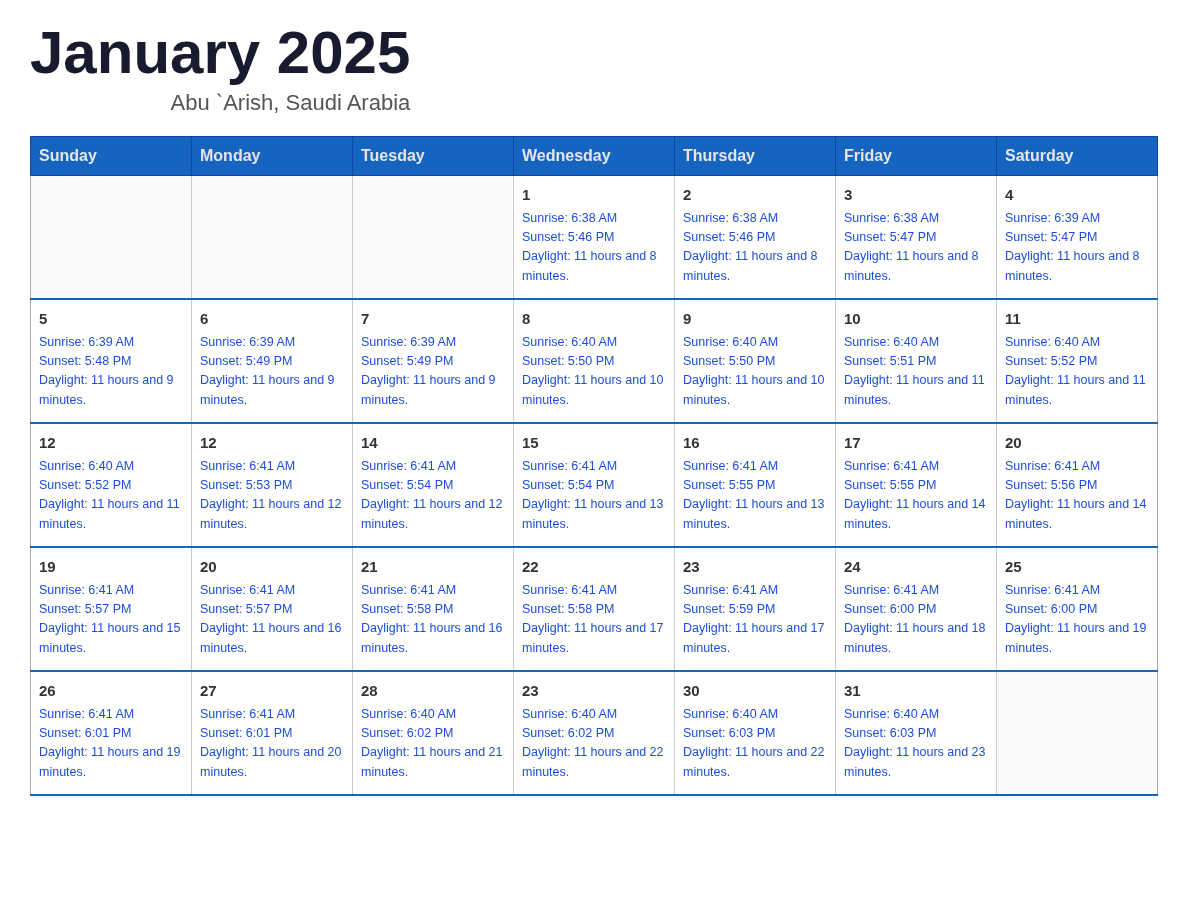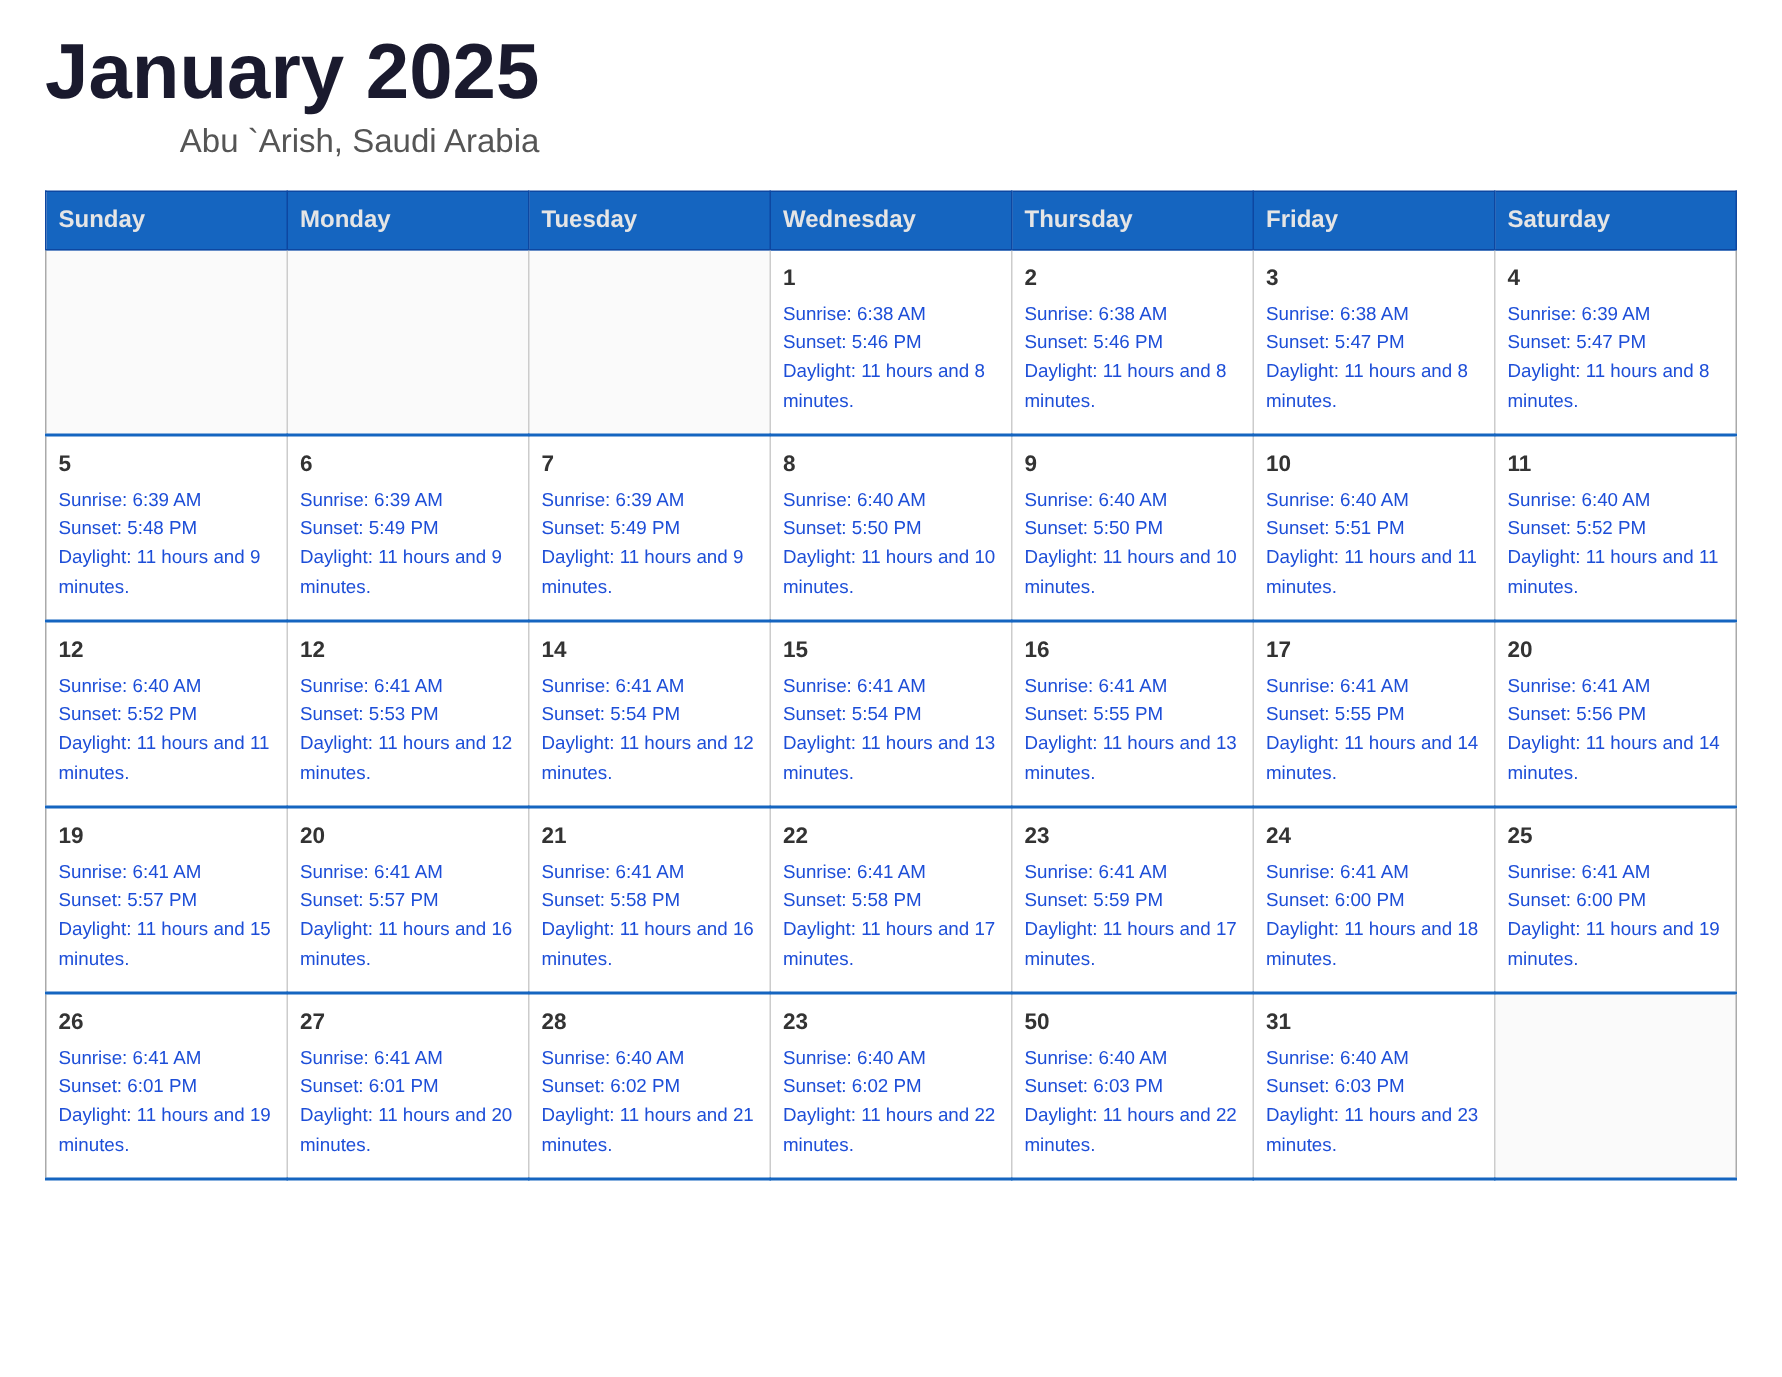--- a/index.html
+++ b/index.html
@@ -43,21 +43,21 @@
       border-bottom: 20px solid #1565c0;
       display: inline-block;
       margin-left: 2px;
       position: relative;
       top: -2px;
     }
     .title-block {
       text-align: right;
     }
     .month-title {
-      font-size: 52px;
+      font-size: 60px;
       font-weight: bold;
       color: #1a1a2e;
       line-height: 1.1;
     }
     .location {
       font-size: 22px;
       color: #555;
       margin-top: 4px;
     }
     table {
@@ -255,21 +255,21 @@
         </td>
         <td>
           <span class="day-number">28</span>
           <div class="day-info">Sunrise: 6:40 AM<br>Sunset: 6:02 PM<br>Daylight: 11 hours and 21 minutes.</div>
         </td>
         <td>
           <span class="day-number">23</span>
           <div class="day-info">Sunrise: 6:40 AM<br>Sunset: 6:02 PM<br>Daylight: 11 hours and 22 minutes.</div>
         </td>
         <td>
-          <span class="day-number">50</span>
+          <span class="day-number">30</span>
           <div class="day-info">Sunrise: 6:40 AM<br>Sunset: 6:03 PM<br>Daylight: 11 hours and 22 minutes.</div>
         </td>
         <td>
           <span class="day-number">31</span>
           <div class="day-info">Sunrise: 6:40 AM<br>Sunset: 6:03 PM<br>Daylight: 11 hours and 23 minutes.</div>
         </td>
         <td class="empty-cell"></td>
       </tr>
     </tbody>
 </table>

